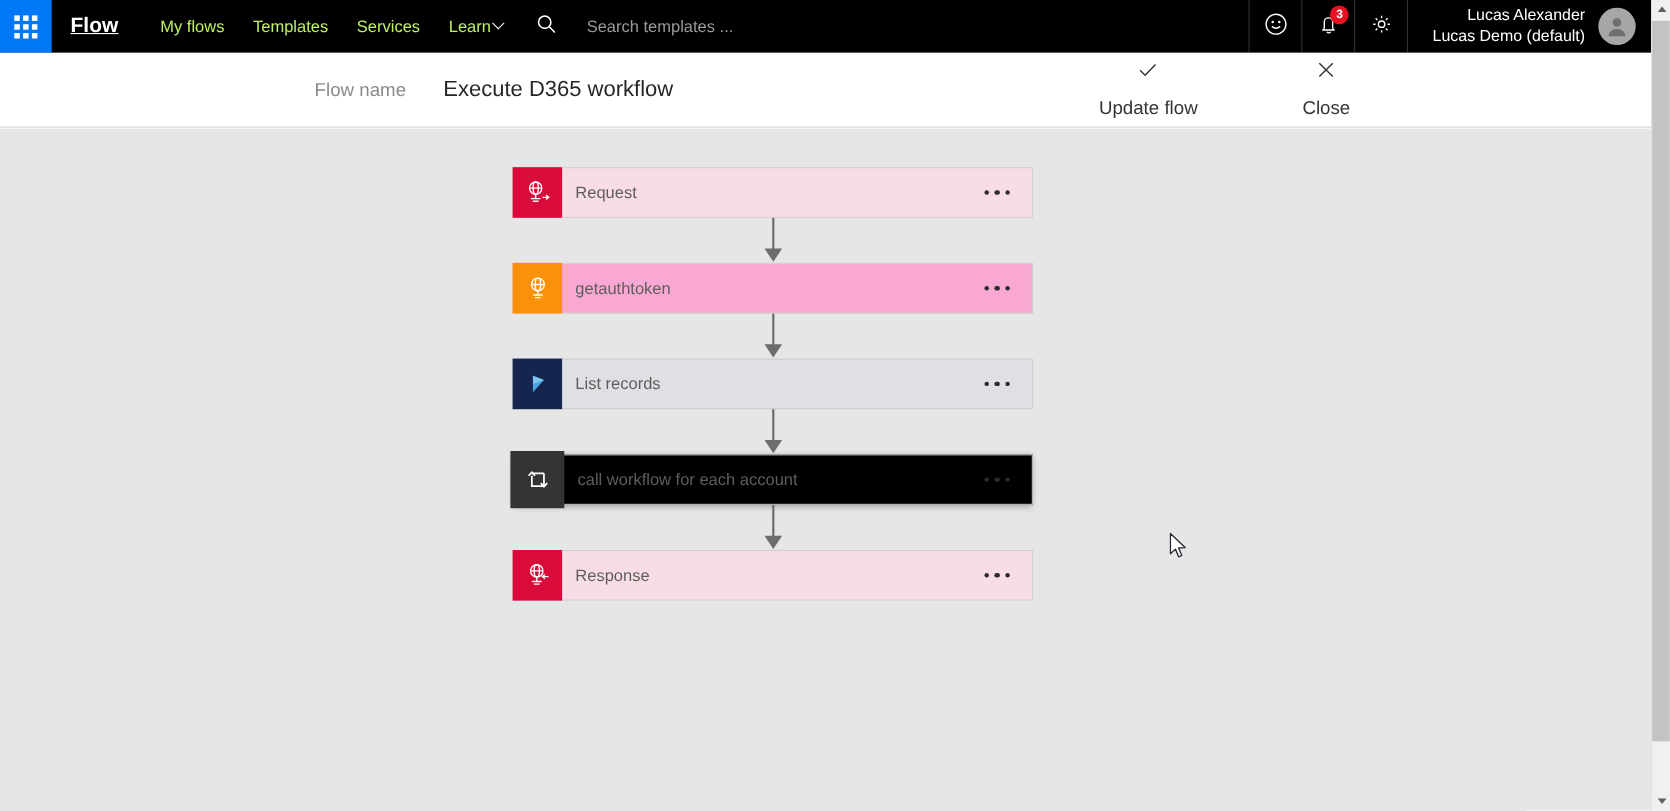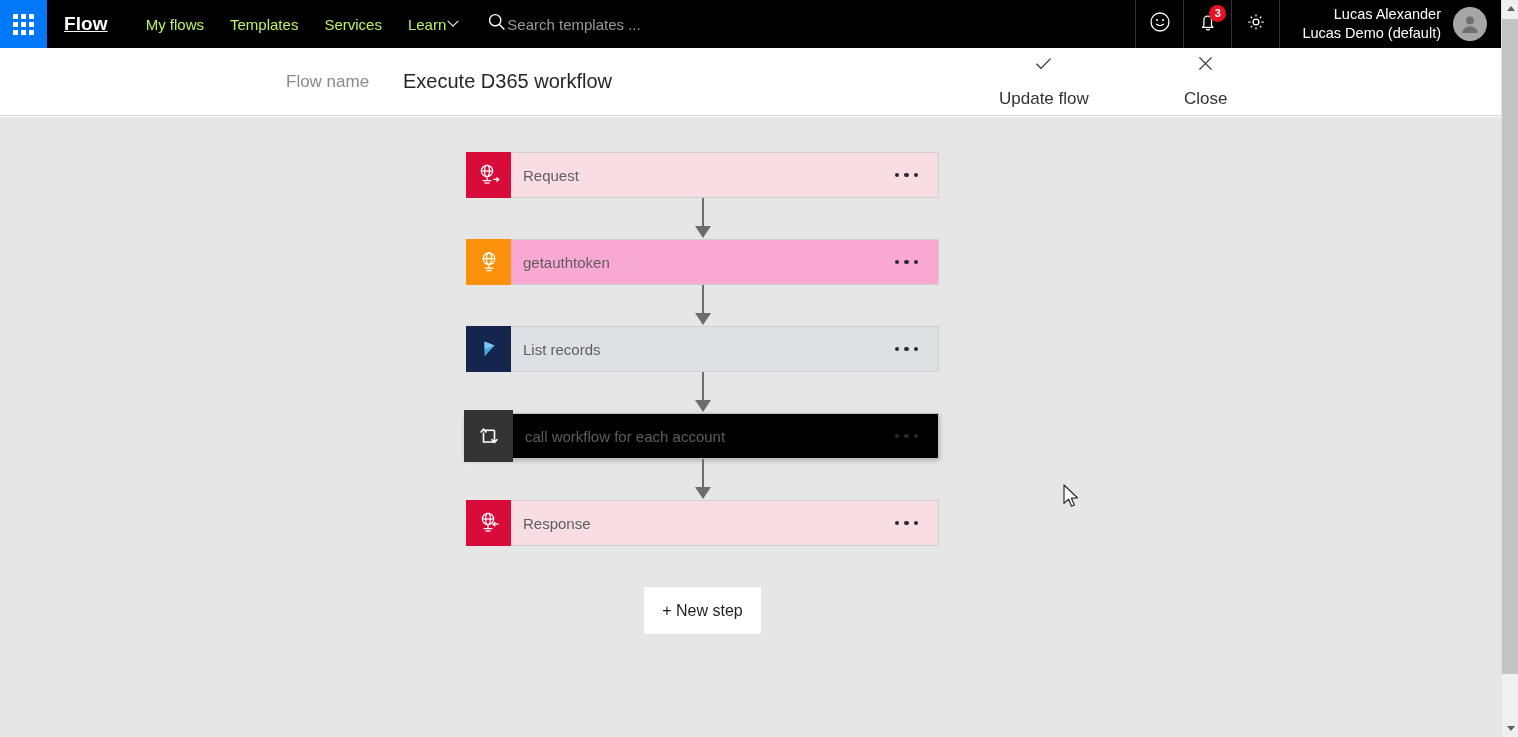--- a/index.html
+++ b/index.html
@@ -81,21 +81,21 @@
     display: inline-block;
     width: 8px; height: 8px;
     border-right: 1.4px solid #ffffff;
     border-bottom: 1.4px solid #ffffff;
     transform: rotate(45deg) translate(-2px,-2px);
   }
 
   .search-wrap {
     display: flex;
     align-items: center;
-    gap: 0;
+    gap: 26px;
     padding-left: 30px;
     flex: 1 1 auto;
     min-width: 0;
   }
   .search-icon { flex: 0 0 auto; }
   .search-input {
     background: transparent;
     border: none;
     outline: none;
     color: #d8d8d8;
@@ -615,23 +615,20 @@
         <div class="card-body">
           <span class="card-title">Response</span>
           <span class="ellipsis-btn">
             <i></i>
               <i></i>
               <i></i>
           </span>
         </div>
       </div>
 
-      <div class="newstep-wrap">
-        <button class="newstep-btn">+ New step</button>
-      </div>
 
     </div>
   </div>
 
   <div class="scrollbar">
     <div class="sb-arrow up">
       <span class="tri"></span>
     </div>
     <div class="sb-thumb"></div>
     <div class="sb-arrow down">

